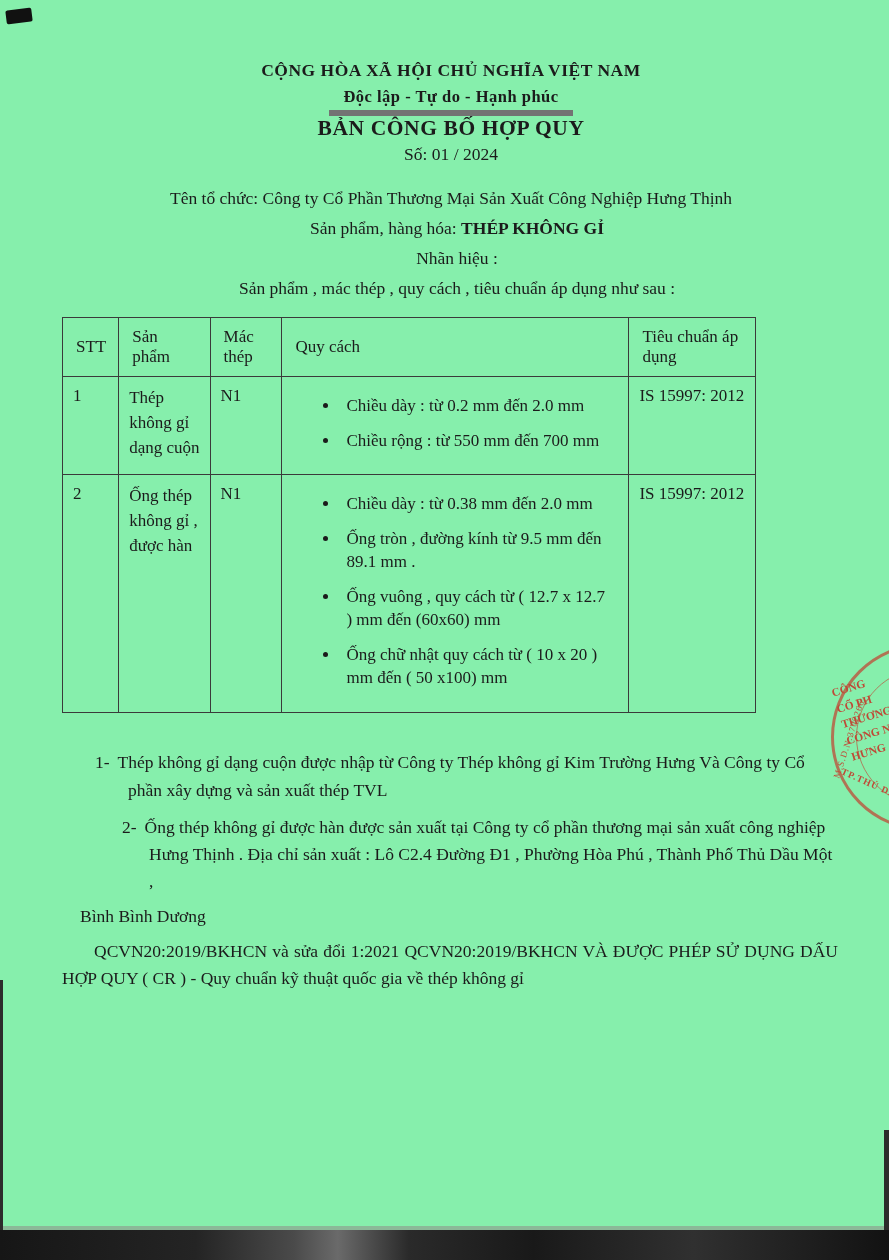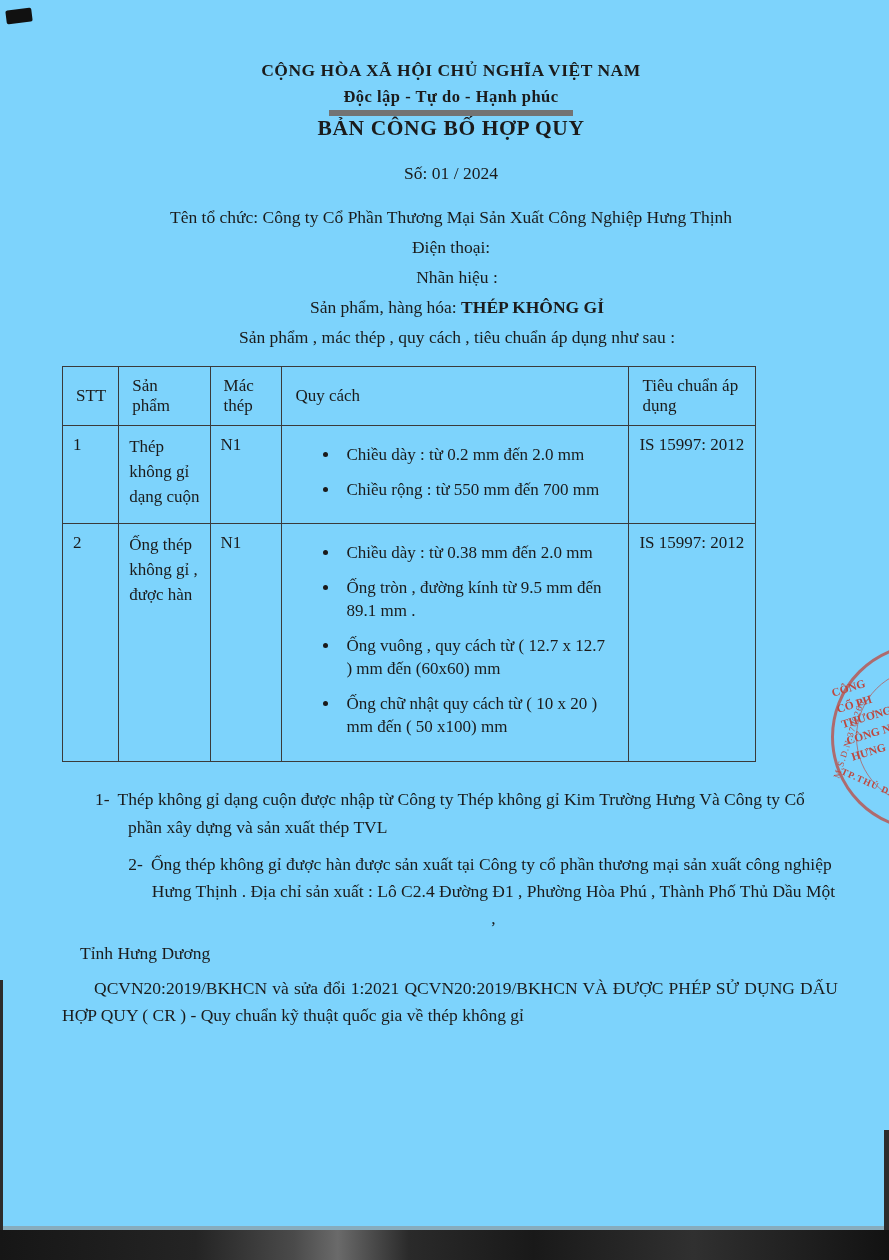--- a/index.html
+++ b/index.html
@@ -3,21 +3,21 @@
 <meta charset="utf-8">
 <style>
   * { margin: 0; padding: 0; box-sizing: border-box; }
   html, body { width: 889px; }
   body { font-family: "Liberation Serif", "DejaVu Serif", serif; }
 
   .page {
     position: relative;
     width: 889px;
     height: 1260px;
-    background: #7dd3fc;
+    background: #86efac;
     overflow: hidden;
     color: #1b1b1b;
   }
 
   .content {
     position: absolute;
     left: 62px;
     top: 60px;
     width: 778px;
   }
@@ -37,21 +37,21 @@
 
   .doc-title {
     text-align: center;
     font-weight: bold;
     font-size: 21.5px;
     letter-spacing: 0.6px;
   }
   .doc-number {
     text-align: center;
     font-size: 17.5px;
-    margin-top: 22px;
+    margin-top: 3px;
   }
 
   .info { margin-top: 18px; font-size: 17.5px; line-height: 1.72; }
   .info p { margin: 0; text-align: center; }
   .indent { padding-left: 12px; }
 
   
   table.spec {
     width: 694px;
     margin-top: 14px;
@@ -70,24 +70,24 @@
   td.c-mac { text-align: center; padding-top: 12px; }
   td.c-sp { padding-top: 12px; line-height: 1.45; }
   td.c-tc { padding-top: 12px; }
   td.c-qc { padding: 6px 6px 6px 0; }
   td.c-qc ul { list-style: disc; margin: 6px 0 6px 48px; width: 278px; }
   td.c-qc li { margin: 9px 4px 12px 0; line-height: 1.35; padding-left: 6px; }
   tr.row-1 td { height: 98px; }
   tr.row-2 td { height: 238px; }
 
   
-  .notes { margin-top: 24px; font-size: 17.5px; line-height: 1.55; }
+  .notes { margin-top: 36px; font-size: 17.5px; line-height: 1.55; }
   .note { position: relative; margin-top: 10px; }
   .note-1 { padding-left: 33px; text-indent: -33px; margin-left: 33px; width: 740px; }
-  .note-2 { padding-left: 27px; text-indent: -27px; margin-left: 60px; width: 716px; text-align: center; }
+  .note-2 { padding-left: 27px; text-indent: -27px; margin-left: 60px; width: 716px; }
   .note .marker { padding-right: 8px; }
   .province { margin-top: 8px; padding-left: 18px; }
   .conform { margin-top: 8px; padding-left: 18px; }
   .regulation {
     margin-top: 8px;
     text-align: justify;
     text-indent: 32px;
     width: 776px;
   }
 
@@ -167,23 +167,22 @@
     <div class="nat-header">
       <div class="nat-country">CỘNG HÒA XÃ HỘI CHỦ NGHĨA VIỆT NAM</div>
       <div class="nat-motto">Độc lập - Tự do - Hạnh phúc</div>
     </div>
 
     <div class="doc-title">BẢN CÔNG BỐ HỢP QUY</div>
     <div class="doc-number">Số: 01 / 2024</div>
 
     <div class="info">
       <p>Tên tổ chức: Công ty Cổ Phần Thương Mại Sản Xuất Công Nghiệp Hưng Thịnh</p>
-      <p>Điện thoại:</p>
+      <p class="indent"><span>Sản phẩm, hàng hóa: </span><strong>THÉP KHÔNG GỈ</strong></p>
       <p class="indent">Nhãn hiệu :</p>
-      <p class="indent"><span>Sản phẩm, hàng hóa: </span><strong>THÉP KHÔNG GỈ</strong></p>
       <p class="indent">Sản phẩm , mác thép , quy cách , tiêu chuẩn áp dụng như sau :</p>
     </div>
 
     <table class="spec">
       <colgroup>
         <col style="width:58px">
         <col style="width:117px">
         <col style="width:88px">
         <col style="width:333px">
         <col style="width:180px">
@@ -223,21 +222,21 @@
             </ul>
           </td>
           <td class="c-tc">IS 15997: 2012</td>
         </tr>
       </tbody>
     </table>
 
     <div class="notes">
       <p class="note note-1"><span class="marker">1-</span><span>Thép không gỉ dạng cuộn được nhập từ Công ty Thép không gỉ Kim Trường Hưng Và Công ty Cổ phần xây dựng và sản xuất thép TVL</span></p>
       <p class="note note-2"><span class="marker">2-</span><span>Ống thép không gỉ được hàn được sản xuất tại Công ty cổ phần thương mại sản xuất công nghiệp Hưng Thịnh . Địa chỉ sản xuất : Lô C2.4 Đường Đ1 , Phường Hòa Phú , Thành Phố Thủ Dầu Một ,</span></p>
-      <p class="province">Tỉnh Hưng Dương</p>
+      <p class="province">Bình Bình Dương</p>
       <p class="regulation">QCVN20:2019/BKHCN và sửa đổi 1:2021 QCVN20:2019/BKHCN VÀ ĐƯỢC PHÉP SỬ DỤNG DẤU HỢP QUY ( CR ) -  Quy chuẩn kỹ thuật quốc gia về thép không gỉ</p>
     </div>
 
   </div>
 
   <div class="stamp">
     <div class="stamp-inner-ring"></div>
     <div class="stamp-lines">
       <div>CÔNG</div>
       <div>CỔ PH</div>

